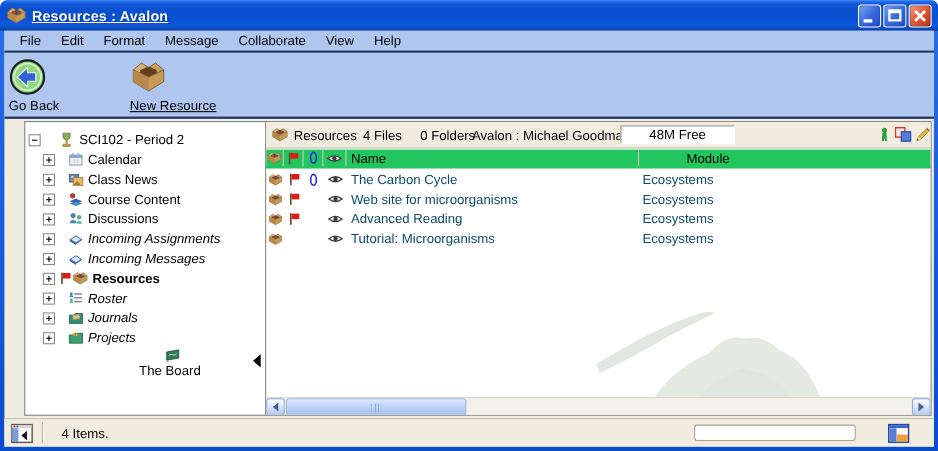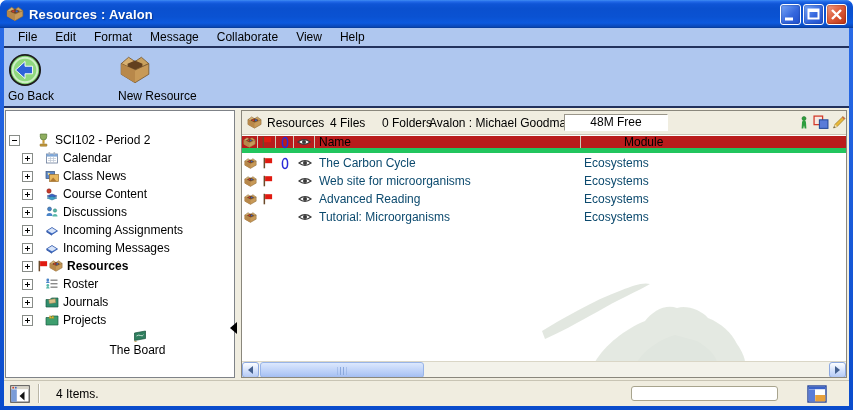--- a/index.html
+++ b/index.html
@@ -4,63 +4,63 @@
 <style>
   html,body{margin:0;padding:0;background:#fff;}
   *{box-sizing:border-box;}
   .w{position:relative;width:853px;height:410px;font-family:"Liberation Sans",sans-serif;
      background:linear-gradient(180deg,#2b6ce8,#0a4ccc);border-radius:7px 7px 0 0;overflow:hidden;}
   
   .titlebar{position:absolute;left:0;top:0;width:853px;height:28px;display:flex;align-items:center;padding:0 6px;
     background:linear-gradient(180deg,#3f8cf3 0%,#2168e8 6%,#0f55d6 14%,#0a50cf 30%,#0a52d2 60%,#0c59dd 82%,#0a49bb 94%,#063a96 100%);
     border-radius:7px 7px 0 0;}
   .app-ic{width:18px;height:18px;margin-right:5px;flex:none;}
-  .title{color:#fff;font-size:13px;font-weight:bold;text-shadow:1px 1px 1px #083a9a;letter-spacing:.2px;}
+  .title{color:#fff;font-size:13px;font-weight:bold;text-shadow:1px 1px 1px #083a9a;letter-spacing:.2px;text-decoration:underline;}
   .winbtns{margin-left:auto;display:flex;gap:2px;}
   .winbtn{width:21px;height:21px;border:1px solid #fff;border-radius:3px;padding:0;display:flex;align-items:center;justify-content:center;
     background:linear-gradient(135deg,#7aa8f8 0%,#3567dd 55%,#1e4ecc 100%);box-shadow:inset 0 0 2px #1a3a8a;}
   .winbtn.close{background:linear-gradient(135deg,#f0a088 0%,#dc5a38 50%,#bb3314 100%);box-shadow:inset 0 0 2px #7a1a00;}
   
   .inner{position:absolute;left:4px;top:28px;width:845px;height:378px;background:#F0EDE0;}
   .menubar{position:absolute;left:0;top:0;width:845px;height:20px;background:#AFC7EF;border-bottom:2px solid #22315c;
     display:flex;align-items:center;padding-left:5px;font-size:12px;color:#000;}
   .menu-item{padding:1px 9px;cursor:default;}
   .toolbar{position:absolute;left:0;top:20px;width:845px;height:60px;background:#AFC7EF;border-bottom:2px solid #22315c;}
   .tbtn{position:absolute;top:5px;display:flex;flex-direction:column;align-items:flex-start;font-size:12px;color:#000;}
   .tbtn .ic34{width:34px;height:34px;}
   .tbtn .tlab{margin-top:2px;white-space:nowrap;}
   .tbtn.disabled .tlab{color:#9c9c90;}
   
-  .tree{position:absolute;left:1px;top:82px;width:230px;height:268px;background:#fff;border:1px solid #7f8388;
-    font-size:12px;color:#000;overflow:hidden;padding-top:20px;}
+  .tree{position:absolute;left:18px;top:82px;width:230px;height:268px;background:#fff;border:1px solid #7f8388;
+    font-size:12px;color:#000;overflow:hidden;padding-top:7px;}
   .trow{height:18px;display:flex;align-items:center;white-space:nowrap;}
   .trow.root{padding-left:3px;}
   .trow.child{padding-left:16px;}
   .trow.noexp{padding-left:31px;flex-direction:column;}
   .exp{width:11px;height:11px;border:1px solid #888c88;background:#fff;position:relative;flex:none;margin-right:3px;}
   .exp::before{content:"";position:absolute;left:2px;top:4px;width:5px;height:1px;background:#000;}
   .exp.plus::after{content:"";position:absolute;left:4px;top:2px;width:1px;height:5px;background:#000;}
   .ic14{width:14px;height:14px;flex:none;}
   .trow.root .ic14{margin-left:13px;width:15px;height:15px;}
   .trow.child .ic14{margin-left:9px;}
   .trow .fl{width:11px;height:12px;flex:none;margin-left:1px;}
   .trow.flagged .ic14{margin-left:1px;}
   .tlabel{margin-left:4px;}
-  .it{}
+  .it{font-style:italic;}
   .bd{font-weight:bold;}
   .collapse{position:absolute;left:226px;top:294px;width:0;height:0;
     border-top:6px solid transparent;border-bottom:6px solid transparent;border-right:7px solid #000;}
   
   .rp{position:absolute;left:237px;top:82px;width:606px;height:268px;background:#fff;border:1px solid #8a877c;overflow:hidden;}
   .infobar{position:absolute;left:0;top:0;width:604px;height:24px;background:#F0EDE0;border-bottom:1px solid #c9c5b5;font-size:12px;}
   .infobar .abs{position:absolute;top:5px;white-space:nowrap;}
   .ic15{width:15px;height:15px;}
   .freebox{position:absolute;left:322px;top:3px;width:104px;height:17px;background:#fff;
     border:1px solid;border-color:#9a968a #fff #fff #9a968a;text-align:center;font-size:12px;line-height:15px;}
-  .theader{position:absolute;left:0;top:25px;width:604px;height:17px;background:#b91c1c;border-bottom:5px solid #22c55e;
+  .theader{position:absolute;left:0;top:25px;width:604px;height:17px;background:#22c55e;border-bottom:2px solid #22c55e;
     display:flex;align-items:center;font-size:12px;}
   .hc{height:100%;display:flex;align-items:center;border-right:1px solid #cdc9b9;}
   .hc.last{border-right:none;flex:1;margin-left:40px;}
   .c-i{width:16px;justify-content:center;}
   .c-f{width:18px;justify-content:center;}
   .c-c{width:18px;justify-content:center;}
   .c-e{width:21px;justify-content:center;}
   .c-n{width:266px;padding-left:4px;}
   .c-m{padding-left:3px;}
   .rows{position:absolute;left:0;top:43px;width:604px;}
@@ -269,21 +269,21 @@
       <span class="menu-item">Help</span>
     </div>
 
     <div class="toolbar">
       <div class="tbtn" style="left:4px;width:58px;">
         <svg class="ic34">
             <use href="#i-back"></use>
           </svg>
         <span class="tlab">Go Back</span>
       </div>
-      <div class="tbtn" style="left:114px;width:86px;">
+      <div class="tbtn" style="left:114px;width:86px;text-decoration:underline;">
         <svg class="ic34">
             <use href="#i-newres"></use>
           </svg>
         <span class="tlab">New Resource</span>
       </div>
     </div>
 
     <div class="tree">
       <div class="trow root">
         <span class="exp"></span>

